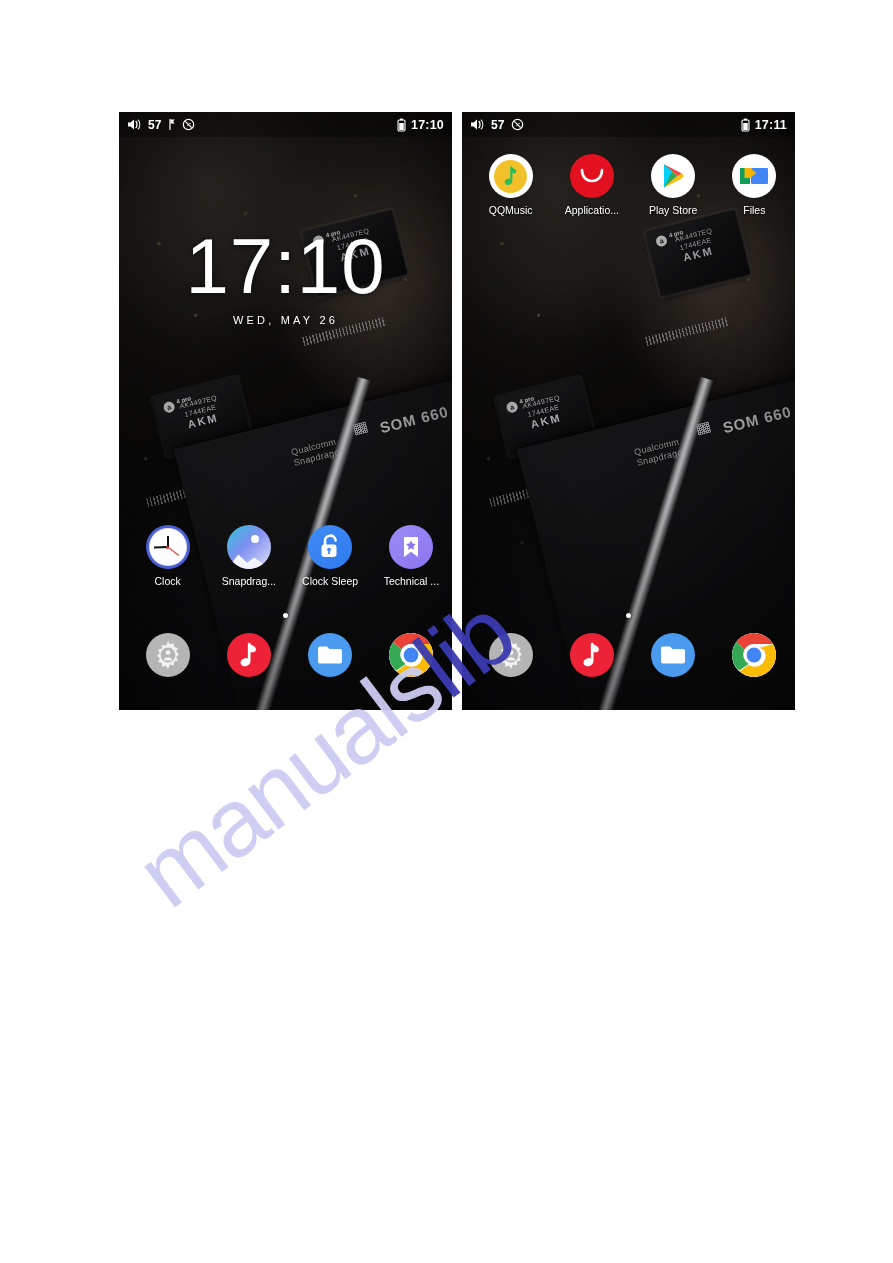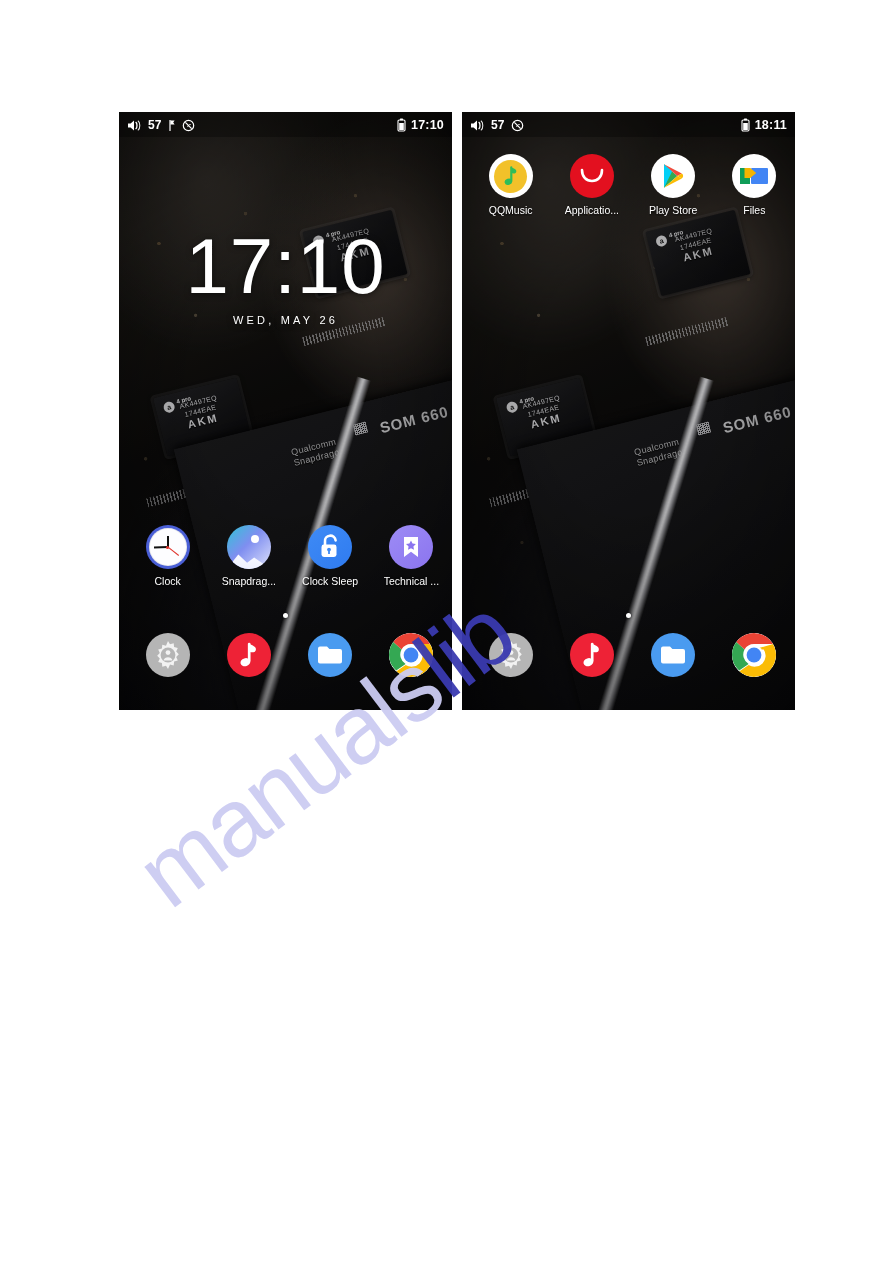--- a/index.html
+++ b/index.html
@@ -181,21 +181,21 @@
   .statusbar {
     position: absolute; left: 0; right: 0; top: 0;
     height: 25px;
     display: flex; align-items: center;
     padding: 0 8px;
     color: #fff;
     font-size: 11.5px;
     z-index: 20;
     background: rgba(0,0,0,.30);
   }
-  .sb-left { display: flex; align-items: flex-end; gap: 6px; }
+  .sb-left { display: flex; align-items: flex-start; gap: 6px; }
   .sb-right { margin-left: auto; display: flex; align-items: center; gap: 5px; }
   .sb-num { font-weight: 700; font-size: 12px; letter-spacing:.2px; }
   .sb-time { font-weight: 700; font-size: 12.5px; letter-spacing: .2px; }
   .icon-svg { display: block; }
 
   
   .clockwidget {
     position: absolute;
     left: 0; right: 0; top: 115px;
     text-align: center;
@@ -536,21 +536,21 @@
         </span>
       </div>
       <div class="sb-right">
         <span>
           <svg class="icon-svg" width="9" height="14" viewBox="0 0 9 14">
             <rect x="1" y="2" width="7" height="11" rx="1.2" stroke="#fff" stroke-width="1.1" fill="none"></rect>
             <rect x="3" y="0.5" width="3" height="1.8" rx=".5" fill="#fff"></rect>
             <rect x="2.2" y="5" width="4.6" height="7" fill="#fff"></rect>
           </svg>
         </span>
-        <span class="sb-time">18:11</span>
+        <span class="sb-time">17:11</span>
       </div>
     </div>
 
     <div class="icon-row" style="top:42px;">
 
       <div class="app">
         <div class="app-icon ic-qq">
           <div class="ring">
             <svg width="20" height="22" viewBox="0 0 20 22">
               <path d="M10.5 2.4c2.6 1.1 5.6 2.1 4.7 4.7-.7 1.9-3.3 1.7-4.7 1" fill="#2ebd59"></path>

